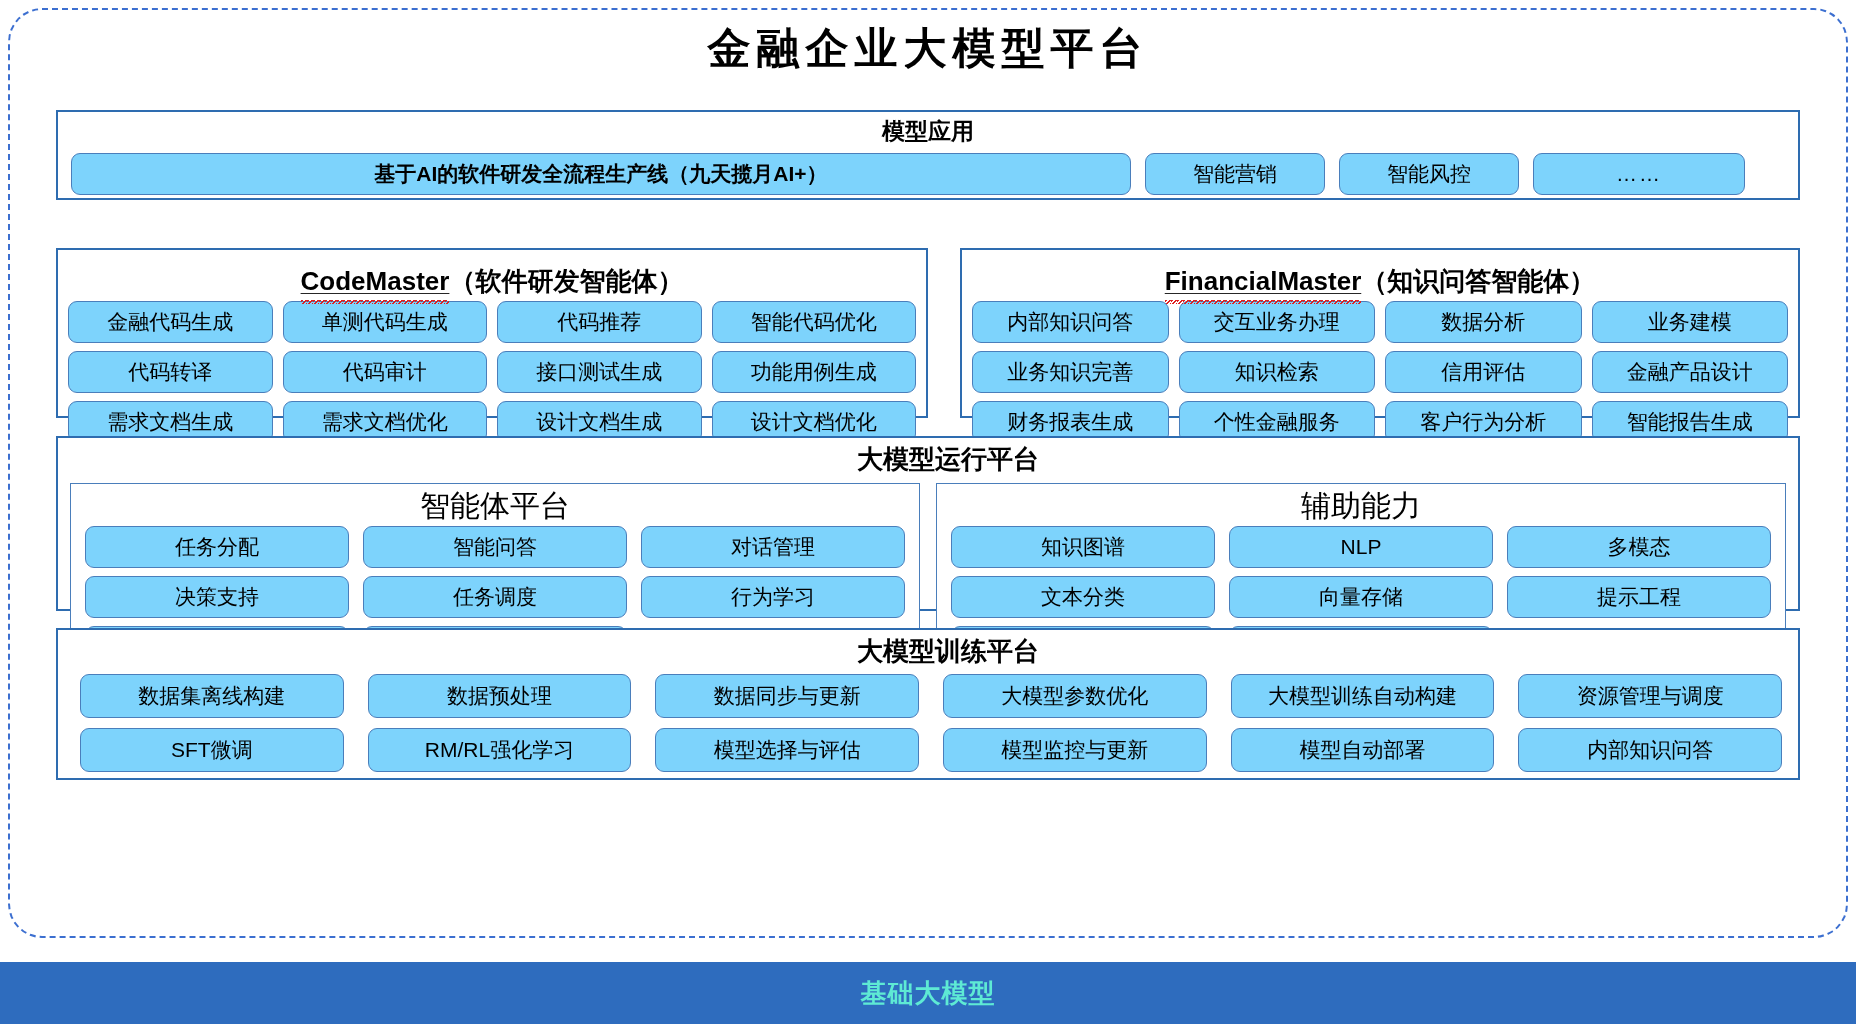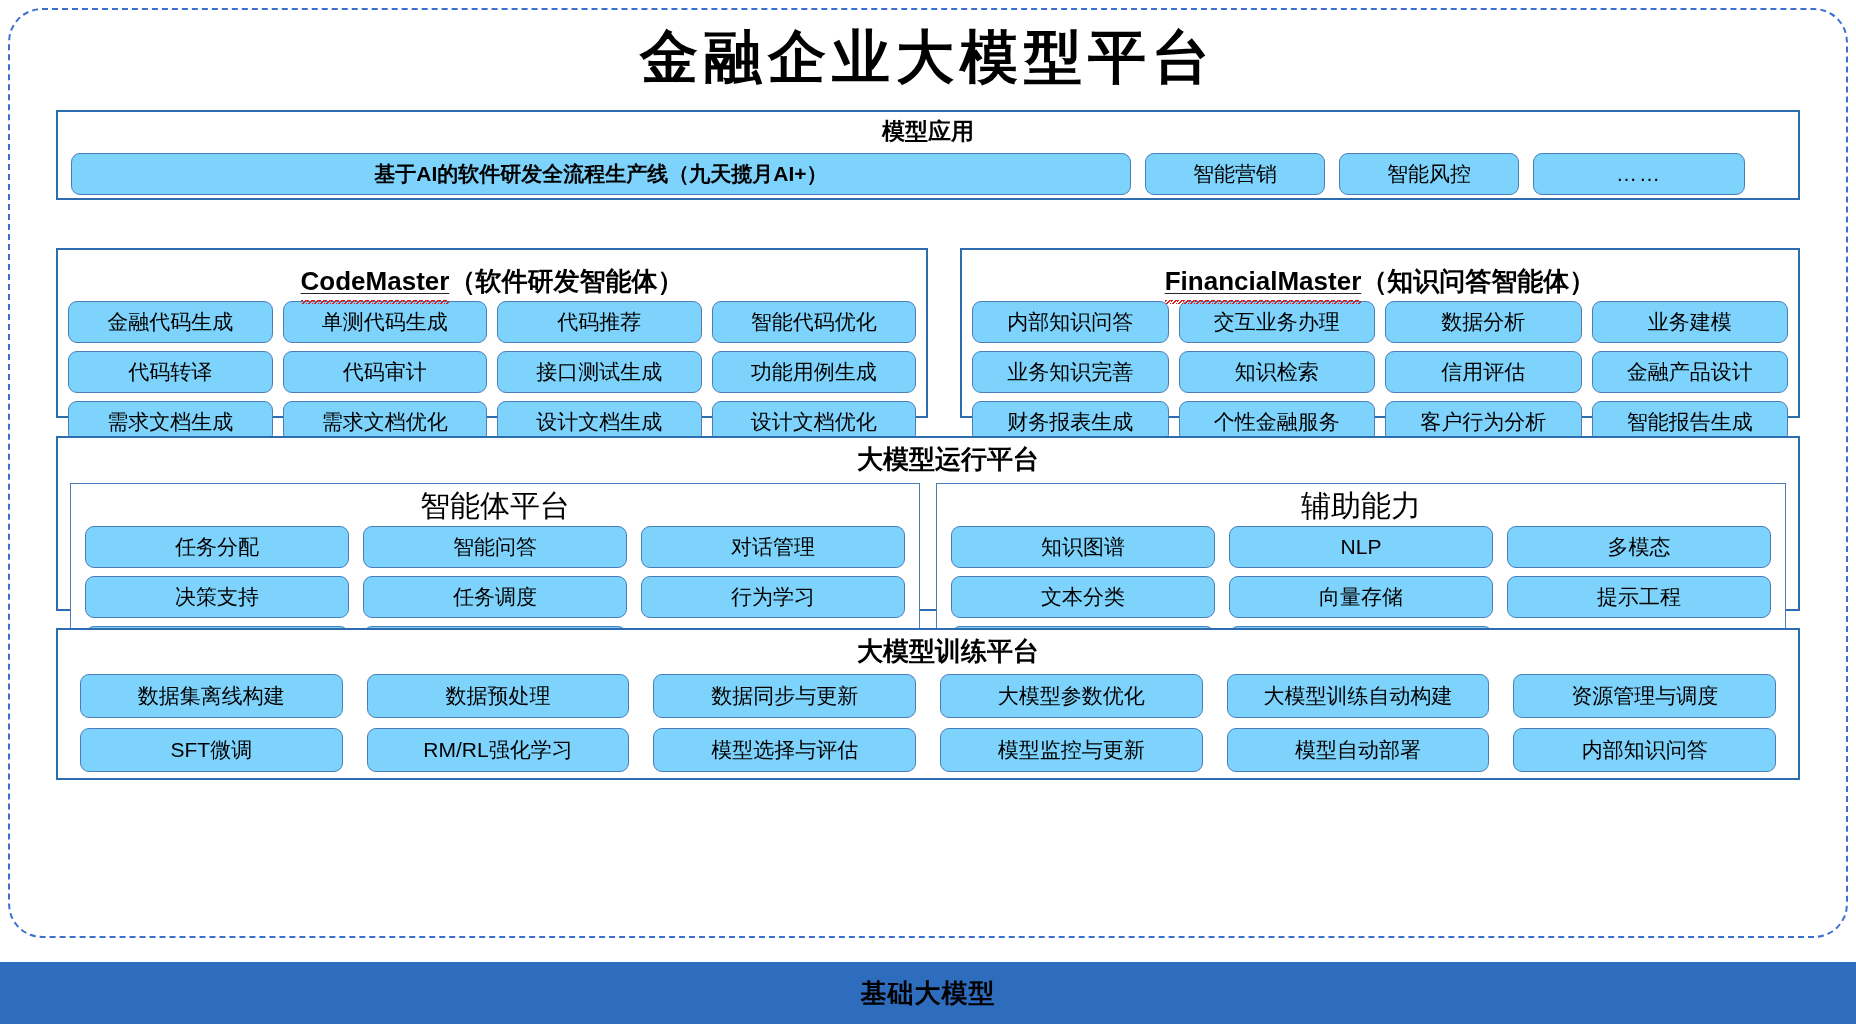--- a/index.html
+++ b/index.html
@@ -33,21 +33,21 @@
     border-radius: 34px;
   }
 
   .platform-title {
     position: absolute;
     left: 0;
     top: 24px;
     width: 1856px;
     text-align: center;
     font-family: "DejaVu Serif", "Liberation Serif", serif;
-    font-size: 58px;
+    font-size: 43px;
     font-weight: 700;
     letter-spacing: 6px;
     color: #000000;
     line-height: 1.15;
   }
 
   
   .panel {
     position: absolute;
     box-sizing: border-box;
@@ -208,40 +208,40 @@
     width: 1744px;
     height: 152px;
   }
   #sec-training .panel-title {
     margin-top: 6px;
   }
   .train-grid {
     display: grid;
     grid-template-columns: repeat(6, 1fr);
     gap: 10px 24px;
-    padding: 7px 22px 0 22px;
+    padding: 7px 16px 0 22px;
   }
   .train-grid .chip {
     height: 44px;
   }
 
   
   #foundation-bar {
     position: absolute;
     left: 0;
     top: 962px;
     width: 1856px;
     height: 62px;
     background: #2E6CBE;
     display: flex;
     align-items: center;
     justify-content: center;
   }
   #foundation-bar .bar-label {
-    color: #000000;
+    color: #5eead4;
     font-size: 26px;
     font-weight: 700;
     letter-spacing: 1px;
   }
 </style>
 </head>
 <body>
 
 <div id="root">
 

